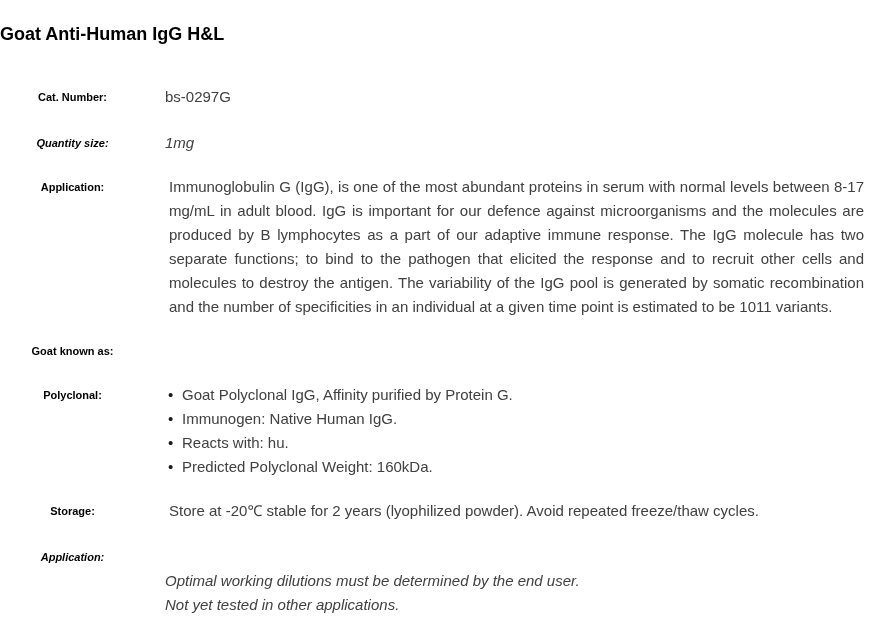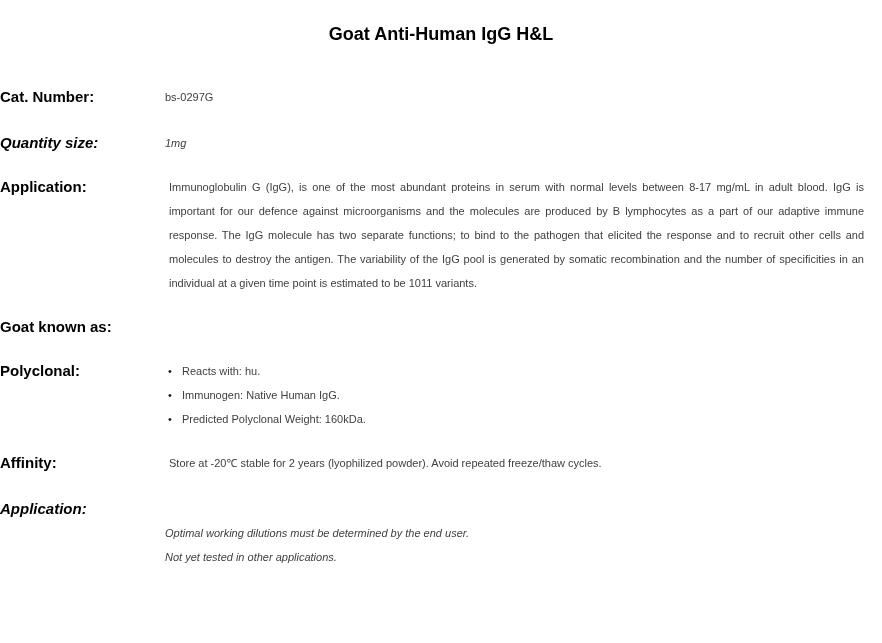--- a/index.html
+++ b/index.html
@@ -11,46 +11,45 @@
     position: relative;
     width: 882px;
     height: 643px;
     background: #ffffff;
     font-family: "Liberation Sans", sans-serif;
     overflow: hidden;
   }
   .title {
     margin: 0;
     padding-top: 22px;
-    text-align: center;
     font-size: 18px;
     font-weight: bold;
     line-height: 24px;
     color: #000000;
   }
   .row {
     display: flex;
     align-items: flex-start;
   }
   .row.mt39 { margin-top: 39px; }
   .row.mt22 { margin-top: 22px; font-style: italic; }
   .row.mt20 { margin-top: 20px; }
   .label {
     flex: 0 0 145px;
     width: 145px;
-    text-align: left;
-    font-size: 15px;
+    text-align: center;
+    font-size: 11px;
     font-weight: bold;
     line-height: 24px;
     color: #000000;
   }
   .value {
     margin-left: 20px;
     width: 695px;
-    font-size: 11px;
+    font-size: 15px;
     line-height: 24px;
     color: #404040;
   }
   .value.justify {
     text-align: justify;
     margin-left: 24px;
   }
   .value.indent4 {
     padding-left: 4px;
     width. 691px;
@@ -102,29 +101,30 @@
   </div>
 
   <div class="row mt20">
     <div class="label">Goat known as:</div>
   </div>
 
   <div class="row mt20">
     <div class="label">Polyclonal:</div>
     <div class="value">
       <ul class="spec-list">
+        <li>Goat Polyclonal IgG, Affinity purified by Protein G.</li>
+        <li>Immunogen: Native Human IgG.</li>
         <li>Reacts with: hu.</li>
-        <li>Immunogen: Native Human IgG.</li>
         <li>Predicted Polyclonal Weight: 160kDa.</li>
       </ul>
     </div>
   </div>
 
   <div class="row mt20">
-    <div class="label">Affinity:</div>
+    <div class="label">Storage:</div>
     <div class="value indent4">Store at -20℃ stable for 2 years (lyophilized powder). Avoid repeated freeze/thaw cycles.</div>
   </div>
 
   <div class="row mt22">
     <div class="label">Application:</div>
     <div class="value">
       <div class="app-lines">
         <div class="app-line">Optimal working dilutions must be determined by the end user.</div>
         <div class="app-line">Not yet tested in other applications.</div>
       </div>

